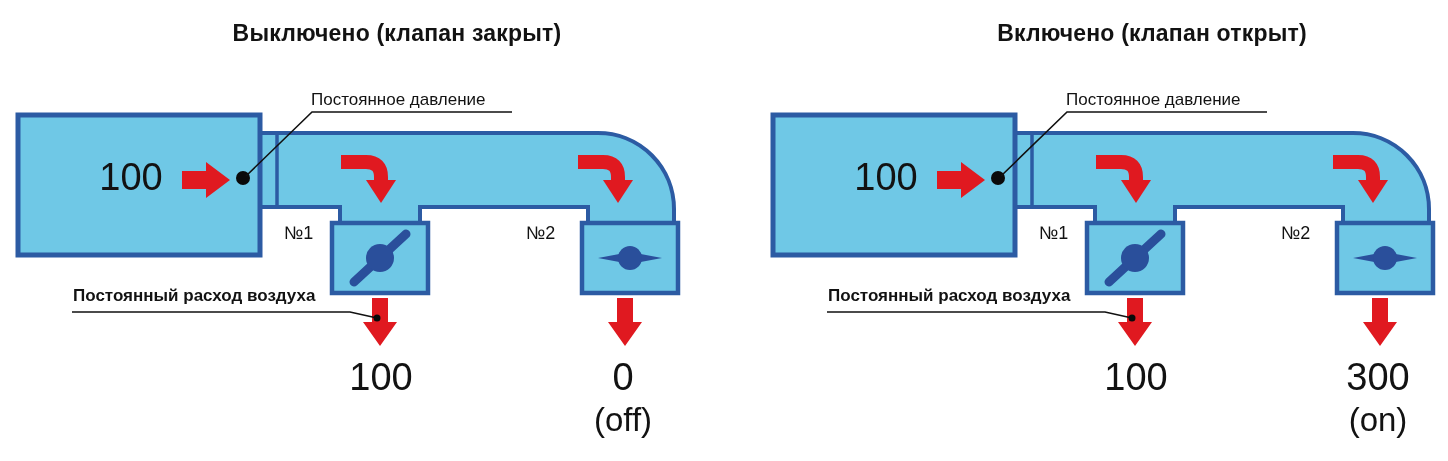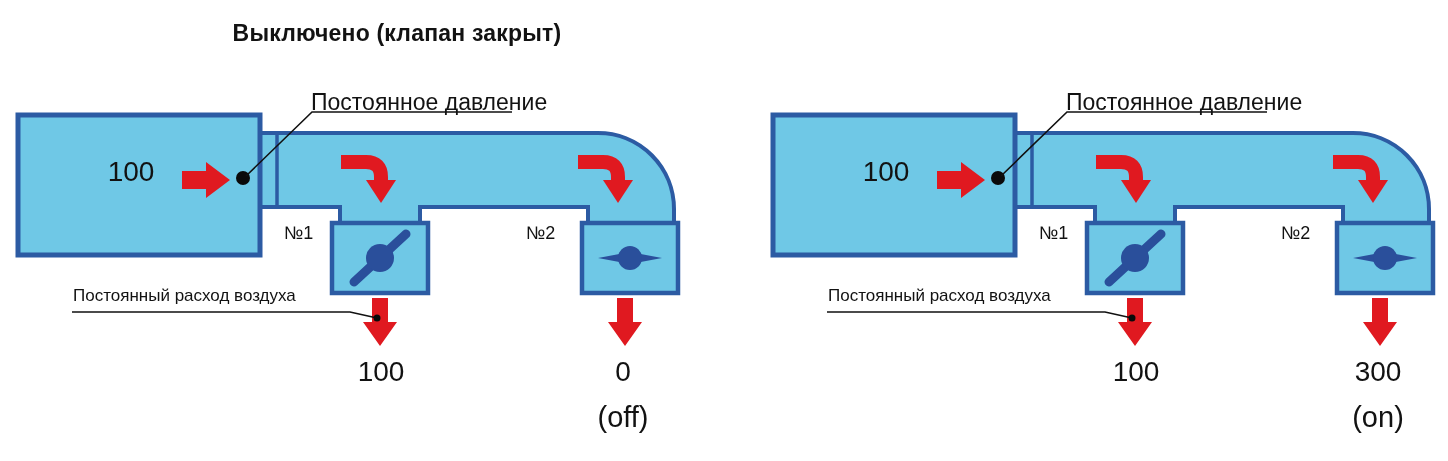--- a/index.html
+++ b/index.html
@@ -23,30 +23,30 @@
   .vbox{fill:var(--fill);stroke:var(--stroke);stroke-width:4.5;}
   .divider{stroke:var(--stroke);stroke-width:3.5;}
   .leader{fill:none;stroke:#111;stroke-width:1.6;}
   .dot{fill:#0a0a0a;}
   .redshape{fill:var(--red);}
   .redstroke{fill:none;stroke:var(--red);stroke-width:14;}
   .valveline{stroke:var(--valve);stroke-width:9;stroke-linecap:round;}
   .valvefill{fill:var(--valve);}
   .t{position:absolute;white-space:nowrap;line-height:1;}
   .title{top:22px;left:397px;transform:translateX(-50%);font-size:23px;font-weight:bold;letter-spacing:.2px;}
-  .pressure-label{top:91px;left:311px;font-size:23px;}
-  .airflow-label{top:287px;left:73px;font-size:17px;}
+  .pressure-label{top:91px;left:311px;font-size:17px;}
+  .airflow-label{top:287px;left:73px;font-size:17px;font-weight:bold;}
   .branch-label{font-size:18px;}
   .branch-label.b1{top:224px;left:284px;}
   .branch-label.b2{top:224px;left:526px;}
-  .bignum{font-size:28px;transform:translateX(-50%);}
+  .bignum{font-size:38px;transform:translateX(-50%);}
   .num-fan{top:158px;left:131px;}
   .num-b1{top:358px;left:381px;}
   .num-b2{top:358px;left:623px;}
-  .state-b2{top:403px;left:623px;font-size:29px;transform:translateX(-50%);}
+  .state-b2{top:403px;left:623px;font-size:33px;transform:translateX(-50%);}
 </style>
 </head>
 <body>
 
 <div class="panel" id="panel-off">
   <svg width="693" height="461" viewBox="0 0 693 461">
 
     <path class="duct" d="M260 133 H598 A76 76 0 0 1 674 209 V227 H588 V207 H420 V227 H340 V207 H260 Z"></path>
     <line class="divider" x1="277" y1="135" x2="277" y2="205"></line>
 
@@ -122,20 +122,21 @@
     <g>
       <path class="redstroke" d="M578 162 H603 Q618 162 618 177 V181"></path>
       <polygon class="redshape" points="603,180 633,180 618,203"></polygon>
     </g>
     <polygon class="redshape" points="372,298 388,298 388,322 397,322 380,346 363,322 372,322"></polygon>
     <polygon class="redshape" points="617,298 633,298 633,322 642,322 625,346 608,322 617,322"></polygon>
     <polyline class="leader" points="72,312 350,312 377,318"></polyline>
     <circle class="dot" cx="377" cy="318" r="3.5"></circle>
   </svg>
 
+  <div class="t title">Включено (клапан открыт)</div>
   <div class="t pressure-label">Постоянное давление</div>
   <div class="t airflow-label">Постоянный расход воздуха</div>
   <div class="t branch-label b1">№1</div>
   <div class="t branch-label b2">№2</div>
   <div class="t bignum num-fan">100</div>
   <div class="t bignum num-b1">100</div>
   <div class="t bignum num-b2">300</div>
   <div class="t state-b2">(on)</div>
 </div>
 

